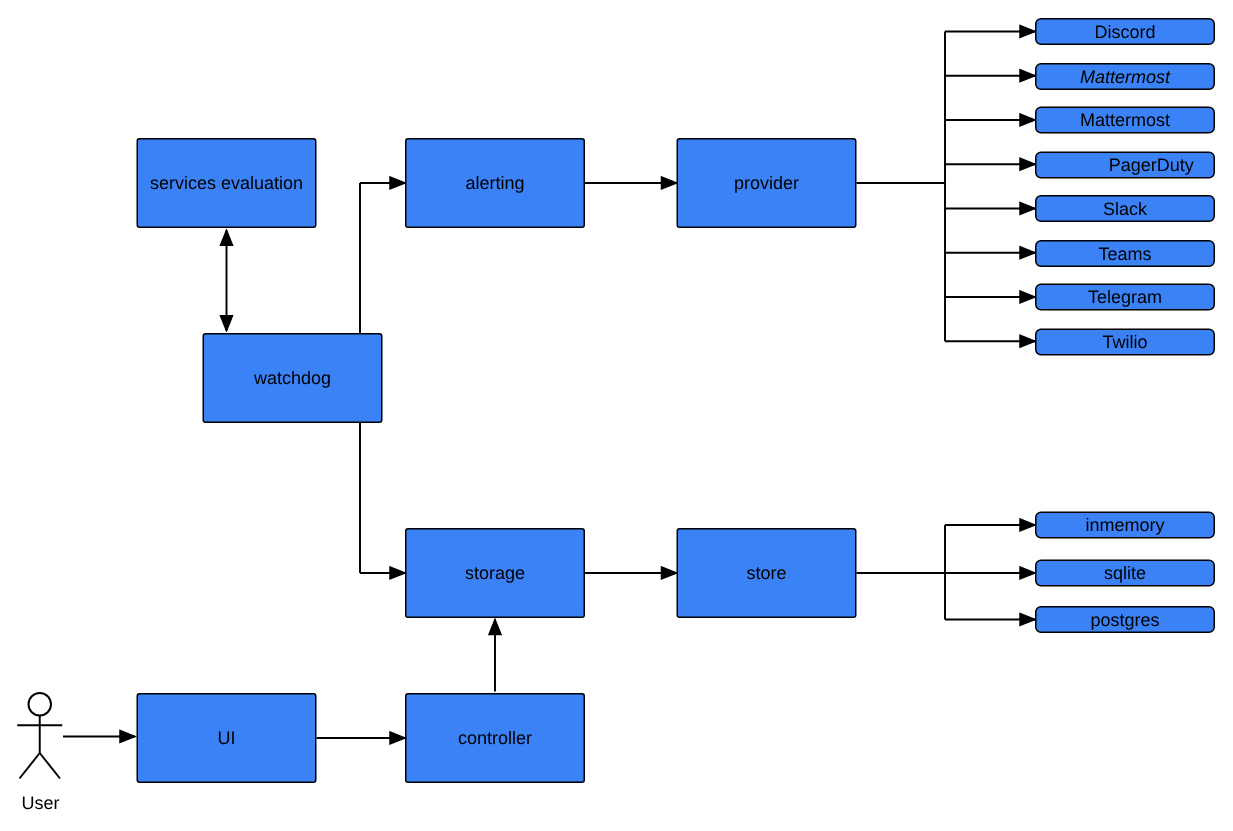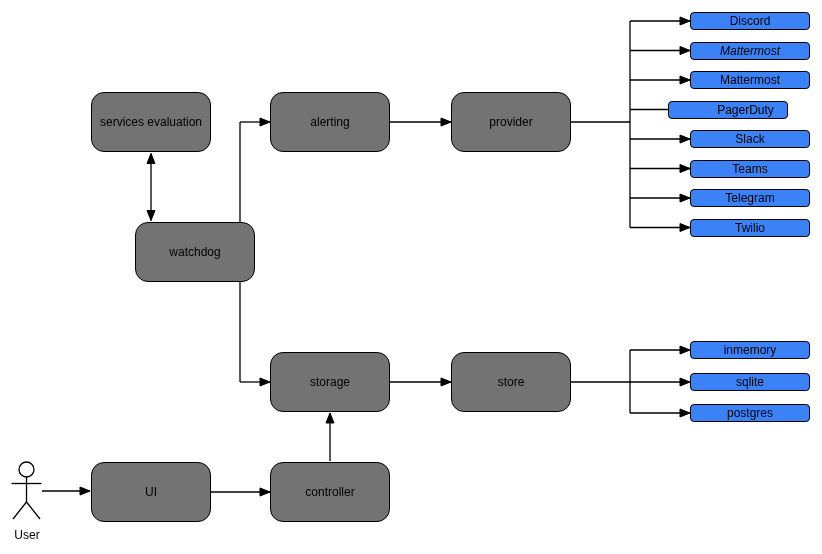--- a/index.html
+++ b/index.html
@@ -15,23 +15,23 @@
   .wires {
     position: absolute;
     left: 0; top: 0;
     width: 822px; height: 554px;
   }
   .node {
     position: absolute;
     box-sizing: border-box;
     width: 120px;
     height: 60px;
-    background: #737373;
+    background: #3b82f6;
     border: 1.3px solid #000000;
-    border-radius: 13px;
+    border-radius: 2px;
     display: flex;
     align-items: center;
     justify-content: center;
     font-size: 12px;
     text-align: center;
     line-height: 1.2;
   }
   .leaf {
     position: absolute;
     box-sizing: border-box;
@@ -139,21 +139,21 @@
 
   <div class="leaf" style="left:690px; top:12px;">
     <span>Discord</span>
   </div>
   <div class="leaf" style="left:690px; top:41.5px;font-style:italic;">
     <span>Mattermost</span>
   </div>
   <div class="leaf" style="left:690px; top:71px;">
     <span>Mattermost</span>
   </div>
-  <div class="leaf" style="left:668px; top:100.5px;padding-left:35px;">
+  <div class="leaf" style="left:690px; top:100.5px;padding-left:35px;">
     <span>PagerDuty</span>
   </div>
   <div class="leaf" style="left:690px; top:130px;">
     <span>Slack</span>
   </div>
   <div class="leaf" style="left:690px; top:159.5px;">
     <span>Teams</span>
   </div>
   <div class="leaf" style="left:690px; top:189px;">
     <span>Telegram</span>

